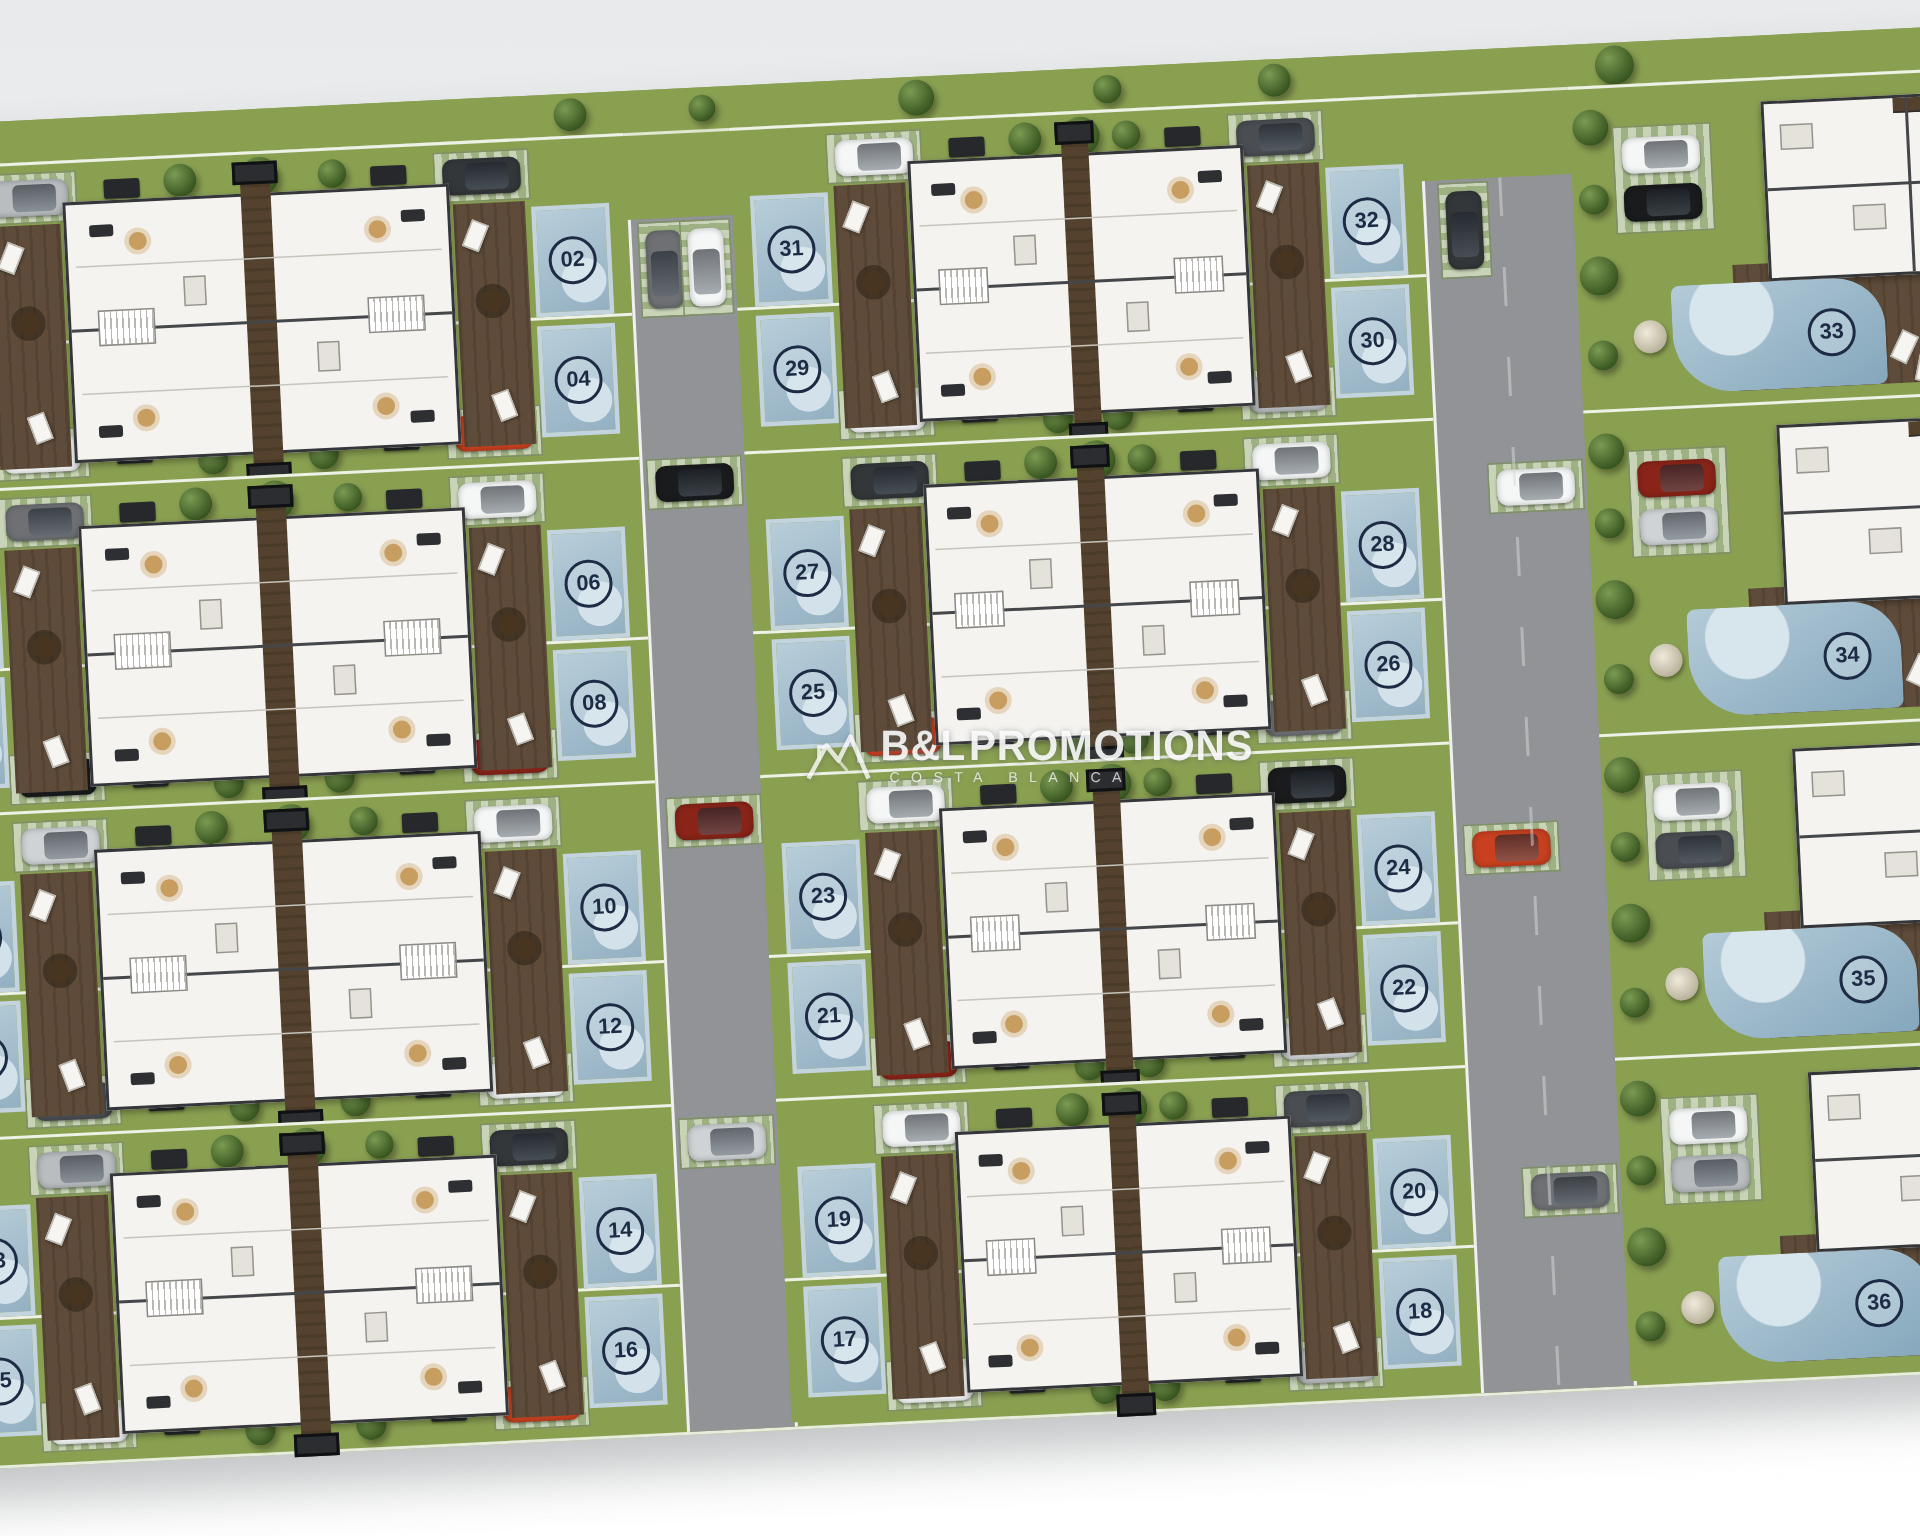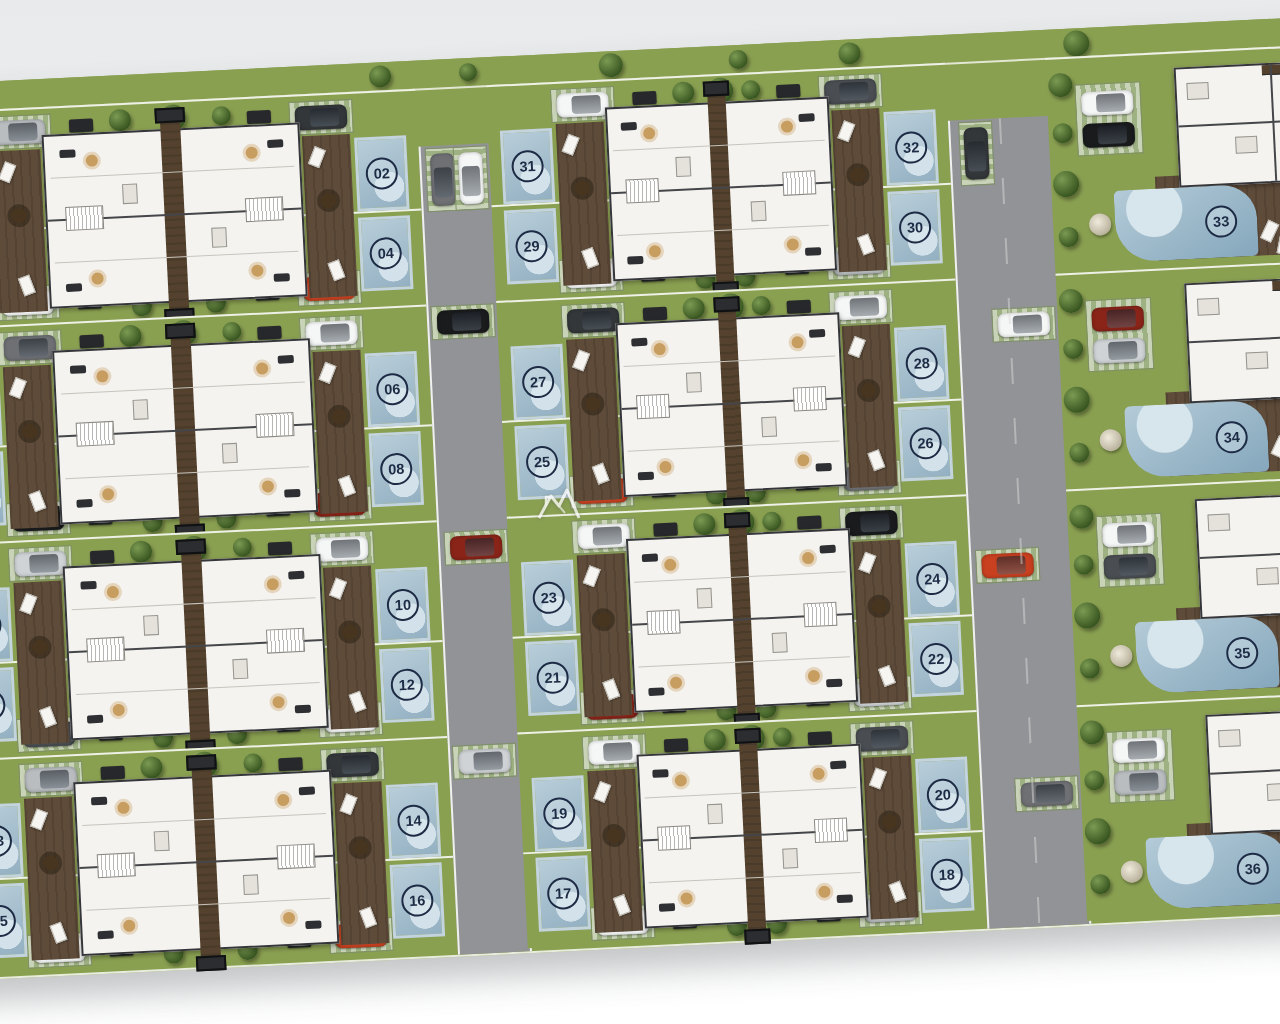--- a/index.html
+++ b/index.html
@@ -788,14 +788,21 @@
   </div>
 </div>
   </div>
 
   <div class="watermark">
     <svg class="wm-logo" width="46" height="38" viewBox="0 0 46 38">
       <path d="M3,34 L15,12 L23,22 L31,6 L43,34" fill="none" stroke="rgba(255,255,255,.9)" stroke-width="3" stroke-linejoin="round"></path>
       <path d="M10,22 L10,13 L14,13" fill="none" stroke="rgba(255,255,255,.9)" stroke-width="2.5"></path>
       <path d="M23,22 L29,29" fill="none" stroke="rgba(255,255,255,.7)" stroke-width="2"></path>
     </svg>
+    <div class="wm-text">
+      <div class="wm-row">
+        <span>B&amp;L</span>
+          <span>PROMOTIONS</span>
+      </div>
+      <div class="wm-sub">COSTA BLANCA</div>
+    </div>
   </div>
 </div>
 
 </body></html>

